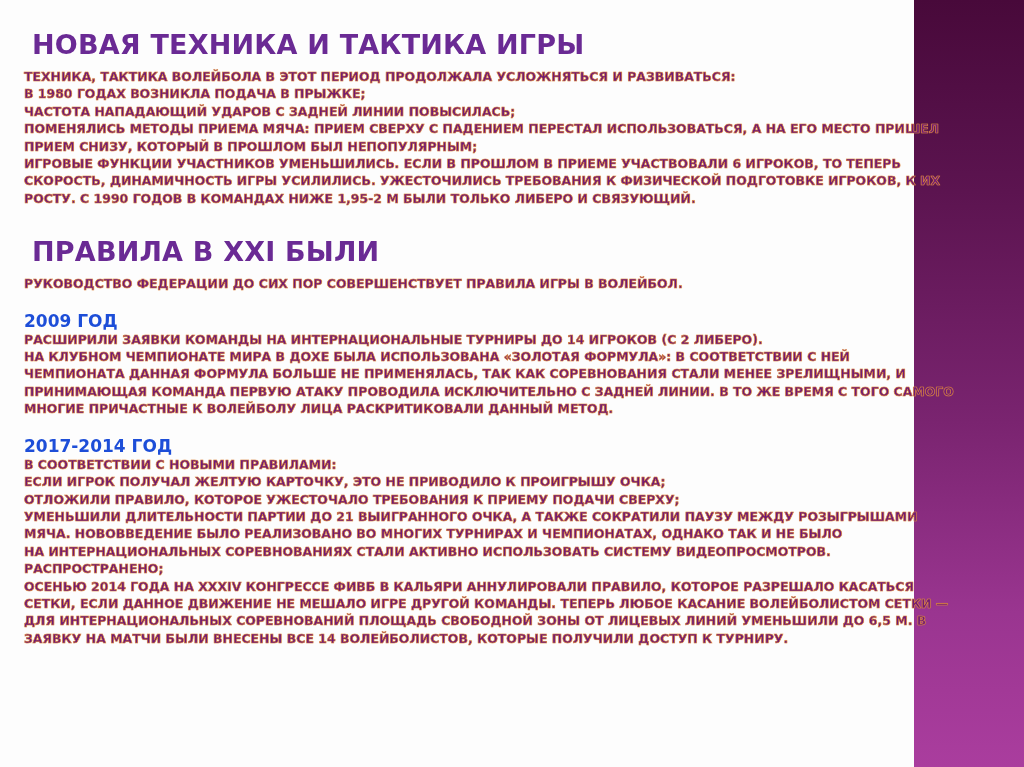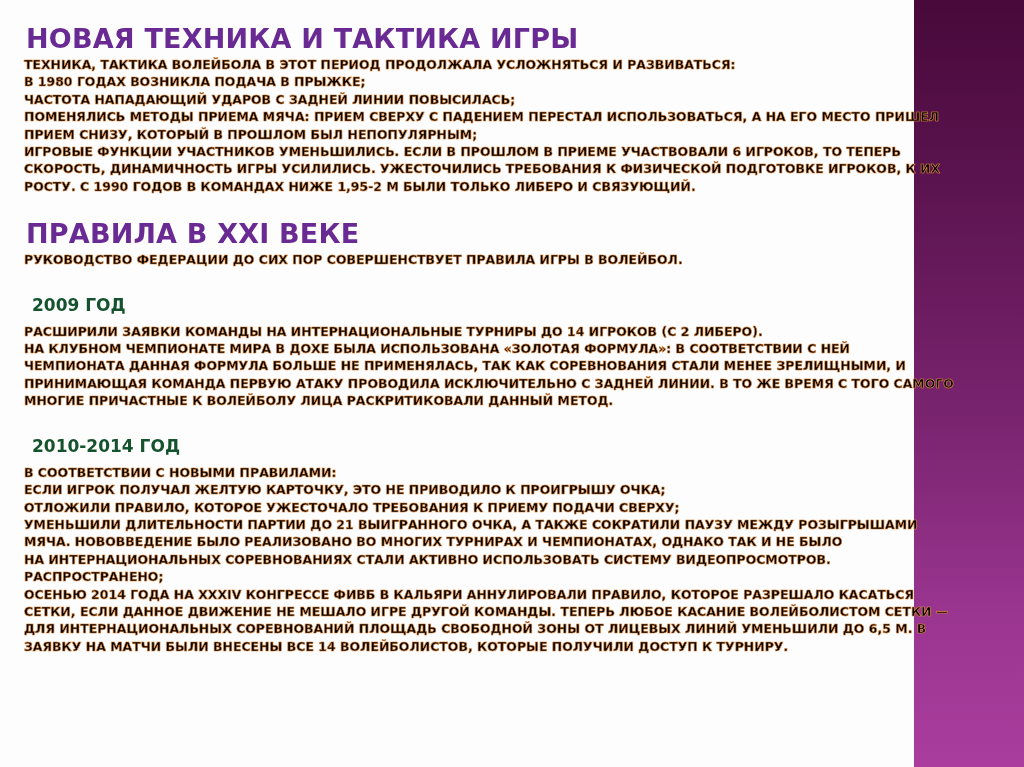--- a/index.html
+++ b/index.html
@@ -19,34 +19,34 @@
   .content {
     position: absolute; left: 24px; top: 22px; width: 990px;
   }
   .h1 {
     font-family: "DejaVu Sans", sans-serif;
     font-weight: bold;
     color: #6a2a94;
     font-size: 27px;
     line-height: 30px;
     letter-spacing: 0.2px;
-    margin: 2px;
+    margin: 8px;
   }
   .h2 {
     font-weight: bold;
-    color: #14532d;
+    color: #1d4ed8;
     font-size: 17px;
     line-height: 20px;
-    margin: 8px;
+    margin: 0;
   }
   .line {
     font-weight: bold;
     font-size: 12.4px;
     line-height: 17.4px;
-    color: #000000;
+    color: #701a75;
     -webkit-text-stroke: 0.6px #d8823c;
     text-shadow: 0 0 1px #e29a55;
     text-transform: uppercase;
     white-space: nowrap;
     letter-spacing: 0.05px;
   }
   .gap-lg { height: 22px; }
   .gap-md { height: 18px; }
 </style>
 </head>
@@ -63,37 +63,37 @@
     <div class="line">ЧАСТОТА НАПАДАЮЩИЙ УДАРОВ С ЗАДНЕЙ ЛИНИИ ПОВЫСИЛАСЬ;</div>
     <div class="line">ПОМЕНЯЛИСЬ МЕТОДЫ ПРИЕМА МЯЧА: ПРИЕМ СВЕРХУ С ПАДЕНИЕМ ПЕРЕСТАЛ ИСПОЛЬЗОВАТЬСЯ, А НА ЕГО МЕСТО ПРИШЕЛ</div>
     <div class="line">ПРИЕМ СНИЗУ, КОТОРЫЙ В ПРОШЛОМ БЫЛ НЕПОПУЛЯРНЫМ;</div>
     <div class="line">ИГРОВЫЕ ФУНКЦИИ УЧАСТНИКОВ УМЕНЬШИЛИСЬ. ЕСЛИ В ПРОШЛОМ В ПРИЕМЕ УЧАСТВОВАЛИ 6 ИГРОКОВ, ТО ТЕПЕРЬ</div>
     <div class="line">СКОРОСТЬ, ДИНАМИЧНОСТЬ ИГРЫ УСИЛИЛИСЬ. УЖЕСТОЧИЛИСЬ ТРЕБОВАНИЯ К ФИЗИЧЕСКОЙ ПОДГОТОВКЕ ИГРОКОВ, К ИХ</div>
     <div class="line">РОСТУ. С 1990 ГОДОВ В КОМАНДАХ НИЖЕ 1,95-2 М БЫЛИ ТОЛЬКО ЛИБЕРО И СВЯЗУЮЩИЙ.</div>
   </div>
 
   <div class="gap-lg"></div>
 
-  <h1 class="h1">ПРАВИЛА В XXI ВЕКЕ</h1>
+  <h1 class="h1">ПРАВИЛА В XXI БЫЛИ</h1>
   <div class="line">РУКОВОДСТВО ФЕДЕРАЦИИ ДО СИХ ПОР СОВЕРШЕНСТВУЕТ ПРАВИЛА ИГРЫ В ВОЛЕЙБОЛ.</div>
 
   <div class="gap-md"></div>
 
   <h2 class="h2">2009 ГОД</h2>
   <div>
     <div class="line">РАСШИРИЛИ ЗАЯВКИ КОМАНДЫ НА ИНТЕРНАЦИОНАЛЬНЫЕ ТУРНИРЫ ДО 14 ИГРОКОВ (С 2 ЛИБЕРО).</div>
     <div class="line">НА КЛУБНОМ ЧЕМПИОНАТЕ МИРА В ДОХЕ БЫЛА ИСПОЛЬЗОВАНА «ЗОЛОТАЯ ФОРМУЛА»: В СООТВЕТСТВИИ С НЕЙ</div>
     <div class="line">ЧЕМПИОНАТА ДАННАЯ ФОРМУЛА БОЛЬШЕ НЕ ПРИМЕНЯЛАСЬ, ТАК КАК СОРЕВНОВАНИЯ СТАЛИ МЕНЕЕ ЗРЕЛИЩНЫМИ, И</div>
     <div class="line">ПРИНИМАЮЩАЯ КОМАНДА ПЕРВУЮ АТАКУ ПРОВОДИЛА ИСКЛЮЧИТЕЛЬНО С ЗАДНЕЙ ЛИНИИ. В ТО ЖЕ ВРЕМЯ С ТОГО САМОГО</div>
     <div class="line">МНОГИЕ ПРИЧАСТНЫЕ К ВОЛЕЙБОЛУ ЛИЦА РАСКРИТИКОВАЛИ ДАННЫЙ МЕТОД.</div>
   </div>
 
   <div class="gap-md"></div>
 
-  <h2 class="h2">2010-2014 ГОД</h2>
+  <h2 class="h2">2017-2014 ГОД</h2>
   <div>
     <div class="line">В СООТВЕТСТВИИ С НОВЫМИ ПРАВИЛАМИ:</div>
     <div class="line">ЕСЛИ ИГРОК ПОЛУЧАЛ ЖЕЛТУЮ КАРТОЧКУ, ЭТО НЕ ПРИВОДИЛО К ПРОИГРЫШУ ОЧКА;</div>
     <div class="line">ОТЛОЖИЛИ ПРАВИЛО, КОТОРОЕ УЖЕСТОЧАЛО ТРЕБОВАНИЯ К ПРИЕМУ ПОДАЧИ СВЕРХУ;</div>
     <div class="line">УМЕНЬШИЛИ ДЛИТЕЛЬНОСТИ ПАРТИИ ДО 21 ВЫИГРАННОГО ОЧКА, А ТАКЖЕ СОКРАТИЛИ ПАУЗУ МЕЖДУ РОЗЫГРЫШАМИ</div>
     <div class="line">МЯЧА. НОВОВВЕДЕНИЕ БЫЛО РЕАЛИЗОВАНО ВО МНОГИХ ТУРНИРАХ И ЧЕМПИОНАТАХ, ОДНАКО ТАК И НЕ БЫЛО</div>
     <div class="line">НА ИНТЕРНАЦИОНАЛЬНЫХ СОРЕВНОВАНИЯХ СТАЛИ АКТИВНО ИСПОЛЬЗОВАТЬ СИСТЕМУ ВИДЕОПРОСМОТРОВ.</div>
     <div class="line">РАСПРОСТРАНЕНО;</div>
     <div class="line">ОСЕНЬЮ 2014 ГОДА НА XXXIV КОНГРЕССЕ ФИВБ В КАЛЬЯРИ АННУЛИРОВАЛИ ПРАВИЛО, КОТОРОЕ РАЗРЕШАЛО КАСАТЬСЯ</div>
     <div class="line">СЕТКИ, ЕСЛИ ДАННОЕ ДВИЖЕНИЕ НЕ МЕШАЛО ИГРЕ ДРУГОЙ КОМАНДЫ. ТЕПЕРЬ ЛЮБОЕ КАСАНИЕ ВОЛЕЙБОЛИСТОМ СЕТКИ —</div>

